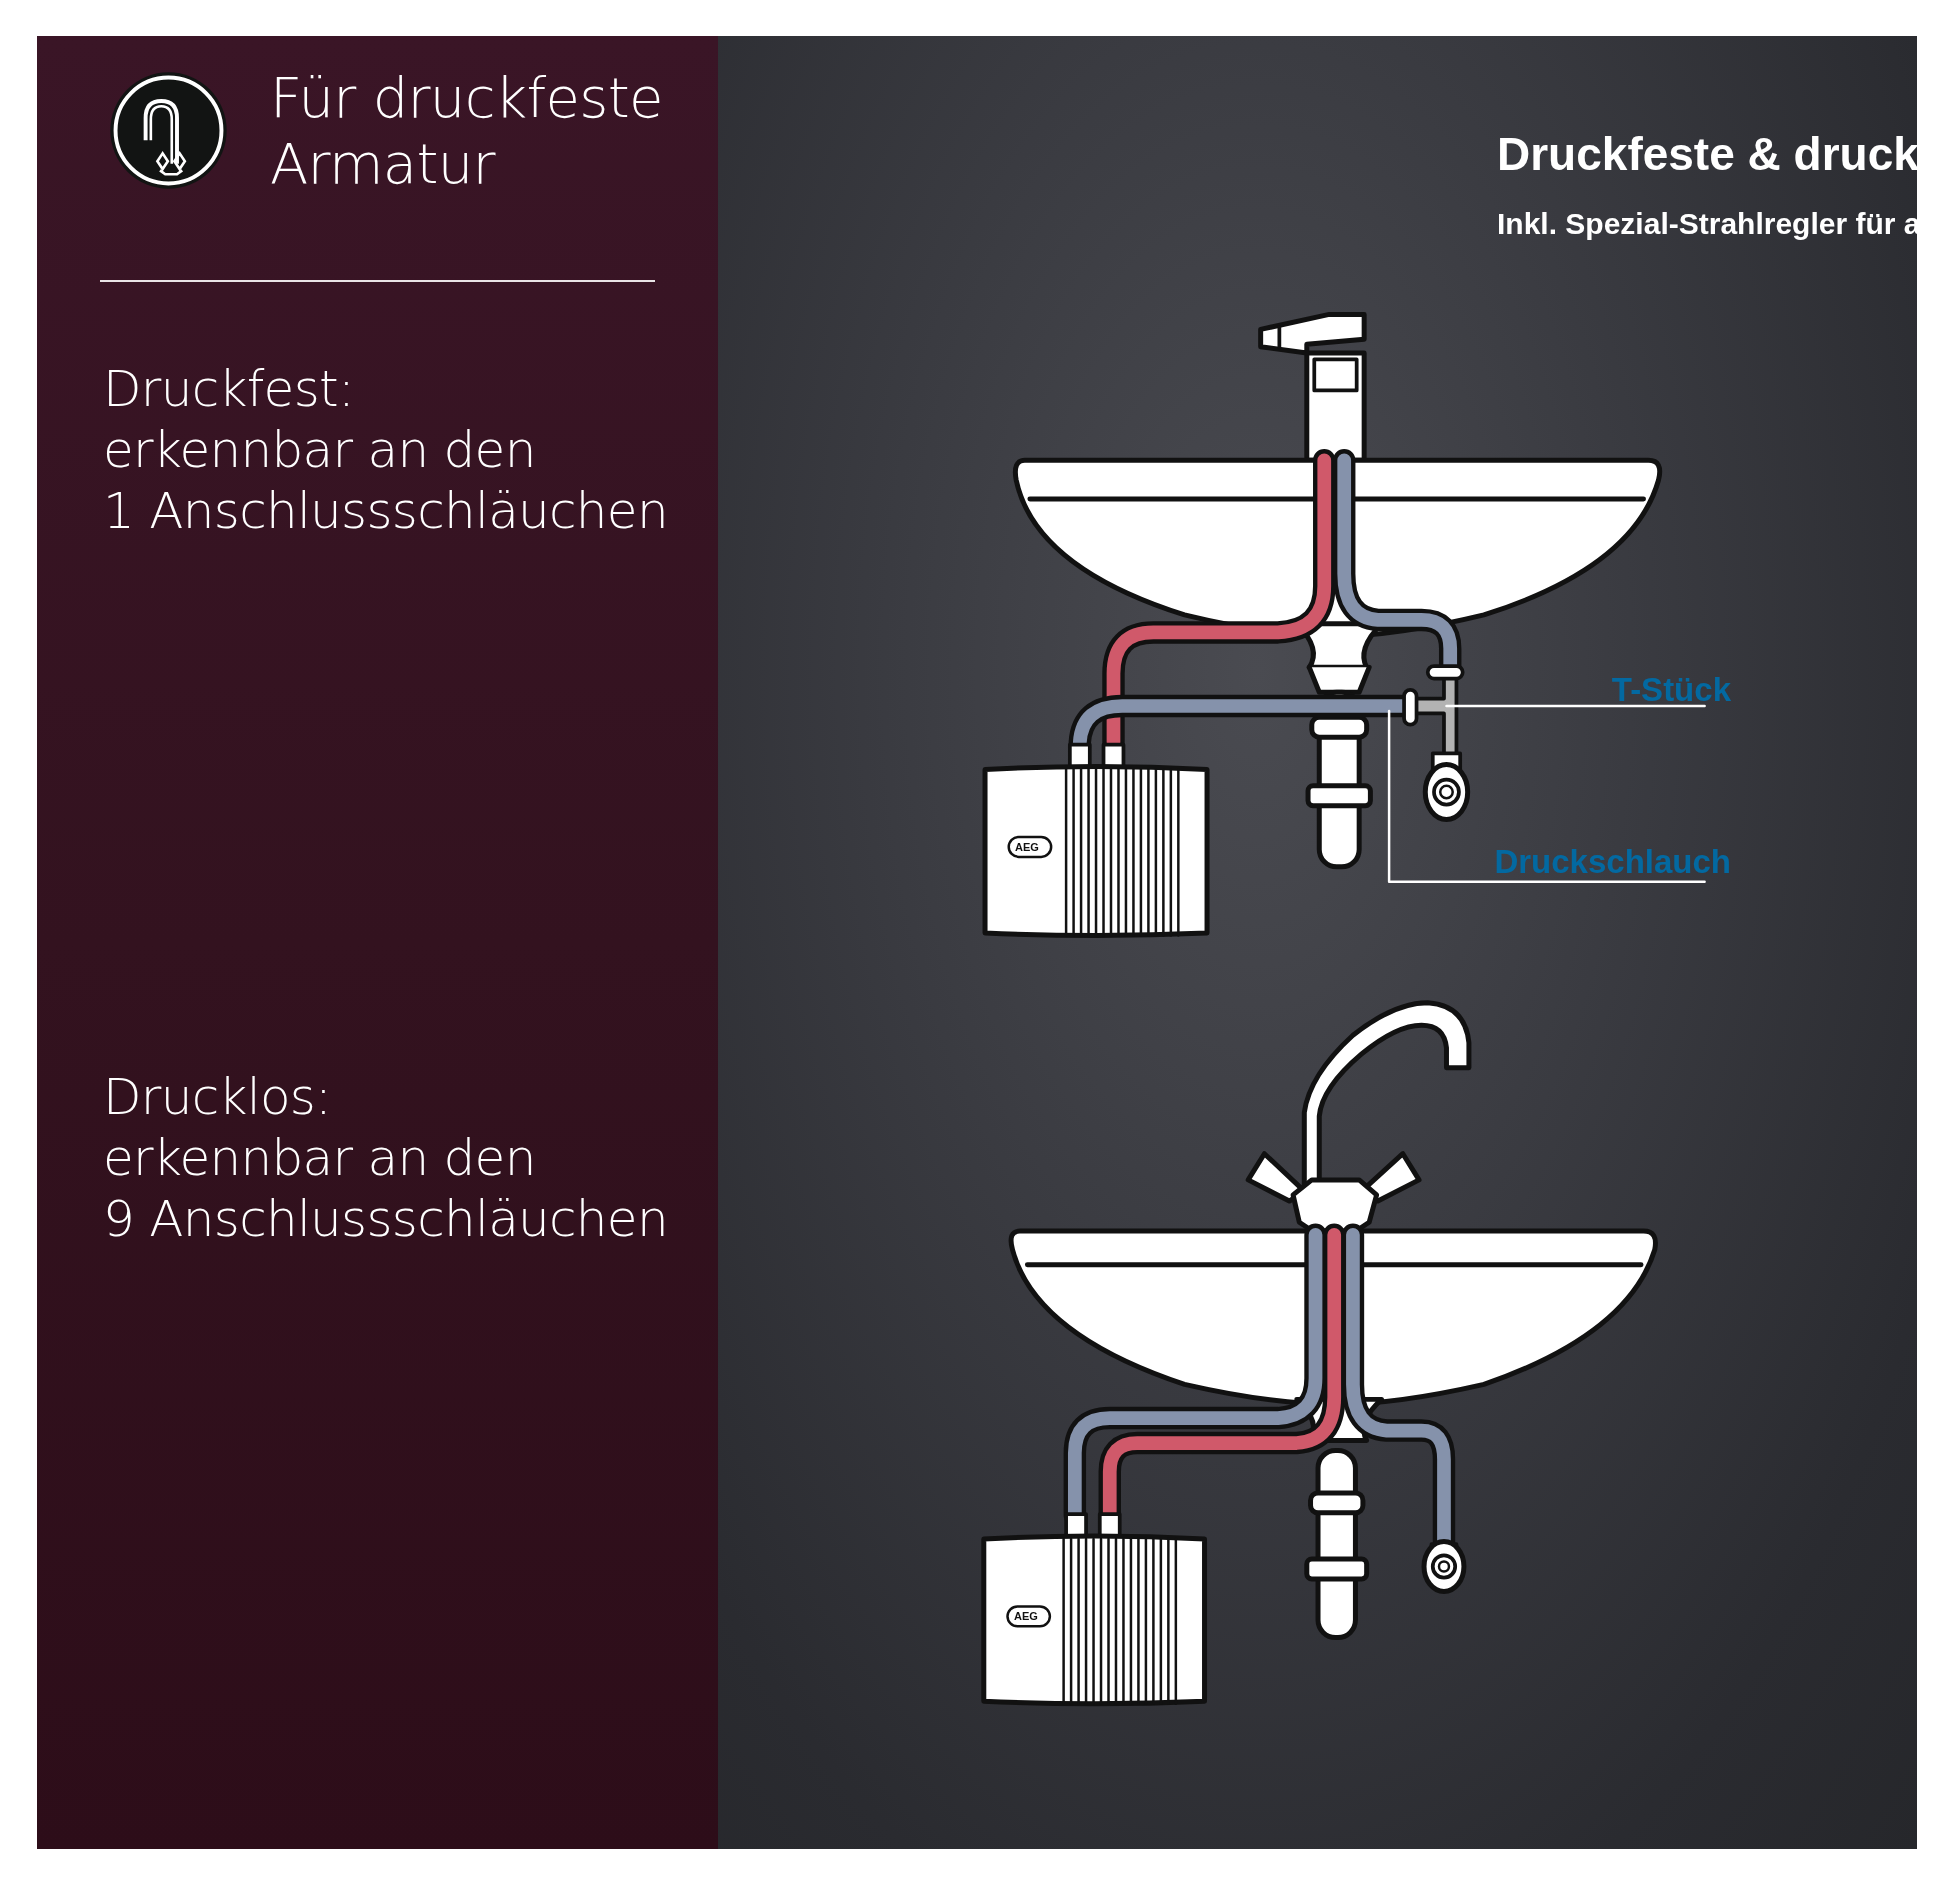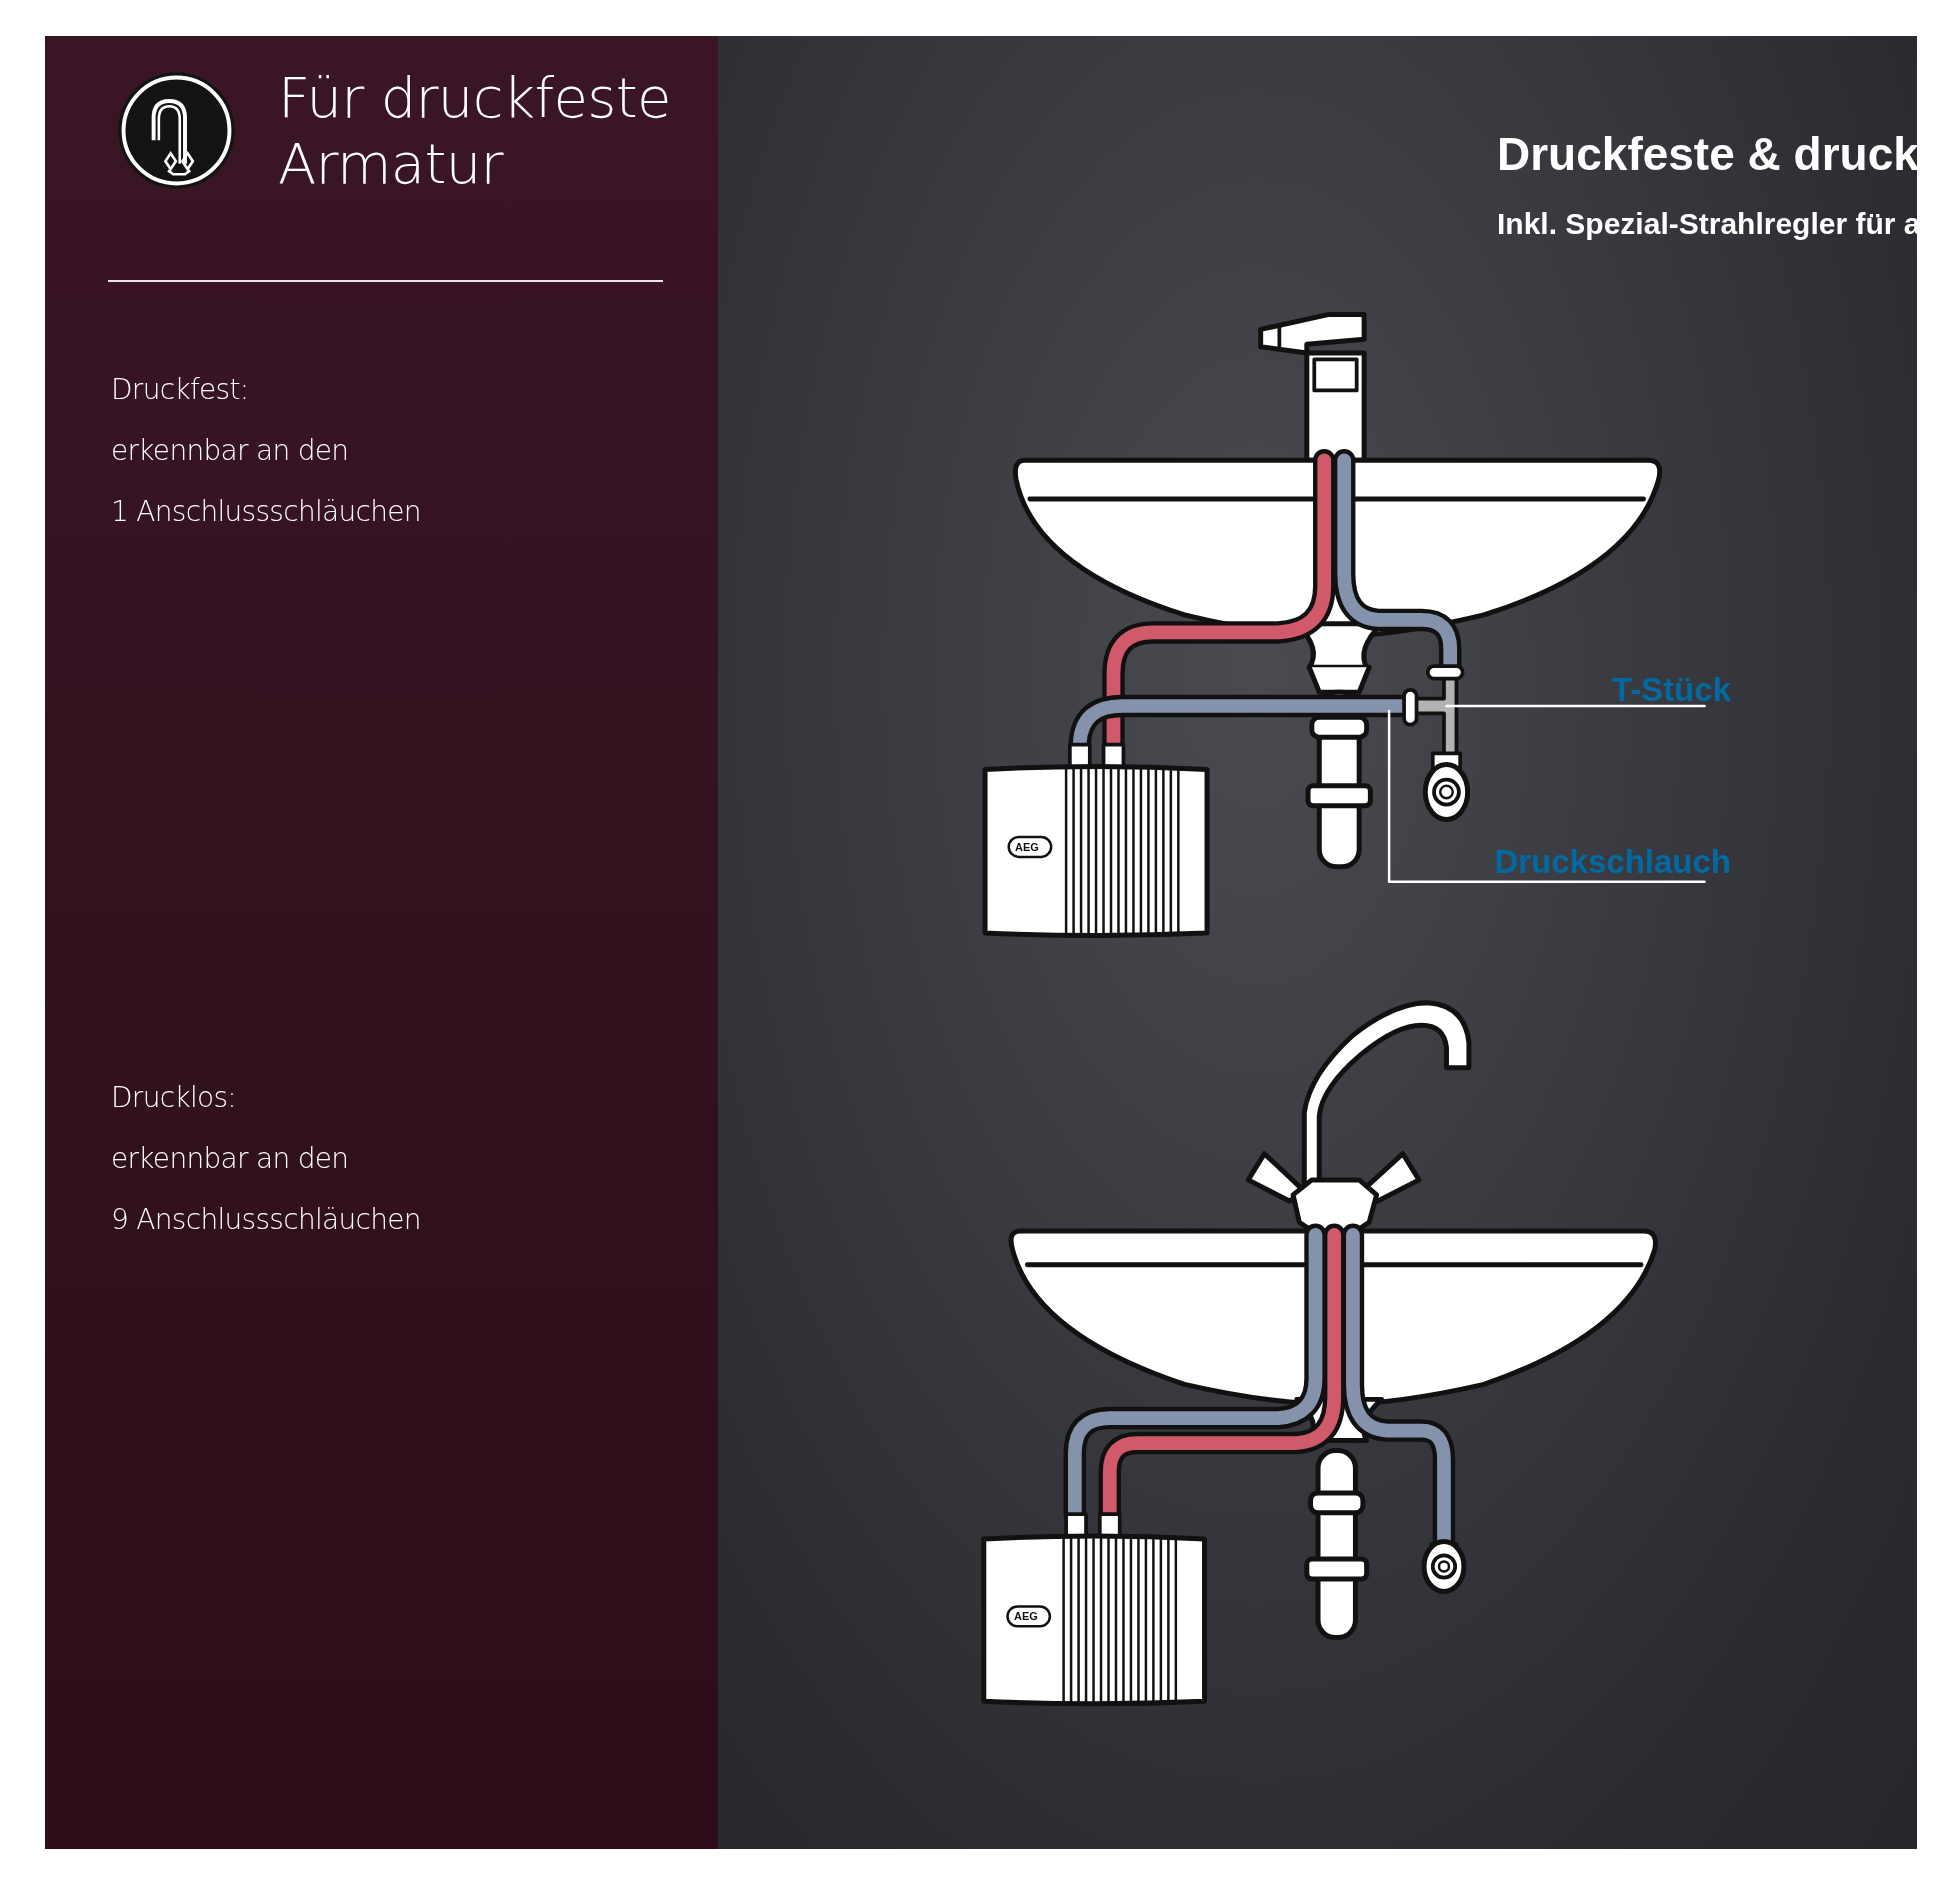--- a/index.html
+++ b/index.html
@@ -1,24 +1,24 @@
 <!DOCTYPE html>
 <html style="font-size:10.4px"><head>
 <meta charset="utf-8">
 <style>
   html,body{margin:0;padding:0;background:#ffffff;}
   body{width:1955px;height:1885px;position:relative;overflow:hidden;font-family:"Liberation Sans",sans-serif;}
   .frame{position:absolute;left:37px;top:36px;width:1880px;height:1813px;}
-  .left{position:absolute;left:8px;top:0;width:681px;height:100%;background:linear-gradient(180deg,#3a1526 0%,#33121f 50%,#2d0d19 100%);}
+  .left{position:absolute;left:0;top:0;width:681px;height:100%;background:linear-gradient(180deg,#3a1526 0%,#33121f 50%,#2d0d19 100%);}
   .right{position:absolute;left:681px;top:0;right:0;height:100%;background:radial-gradient(ellipse at 45% 35%,#4a4b51 0%,#3a3b41 40%,#2a2b30 80%,#26272b 100%);}
   .icon-wrap{position:absolute;left:72px;top:35px;width:119px;height:119px;}
   .title{position:absolute;left:233px;top:29px;color:#fff;font-size:56px;line-height:66px;font-weight:300;font-family:"DejaVu Sans",sans-serif;letter-spacing:-0.7px;}
   .title div{white-space:nowrap;}
   .rule{position:absolute;left:63px;top:244px;width:555px;height:2px;background:#e9e4e6;}
-  .block{position:absolute;left:66px;color:#fff;font-size:28px;line-height:61px;font-family:"DejaVu Sans",sans-serif;font-weight:300;letter-spacing:-0.7px;}
+  .block{position:absolute;left:66px;color:#fff;font-size:50px;line-height:61px;font-family:"DejaVu Sans",sans-serif;font-weight:300;letter-spacing:-0.7px;}
   .block div{white-space:nowrap;}
   .rt-title{position:absolute;left:779px;top:91px;color:#fff;font-size:46px;font-weight:bold;white-space:nowrap;}
   .rt-sub{position:absolute;left:779px;top:171px;color:#fff;font-size:30px;font-weight:bold;white-space:nowrap;}
   svg.diag{position:absolute;left:0;top:0;}
   .lbl{position:absolute;color:#0369a1;font-weight:bold;font-size:33px;white-space:nowrap;text-align:right;}
 </style>
 </head>
 <body>
 
 <div class="frame">

